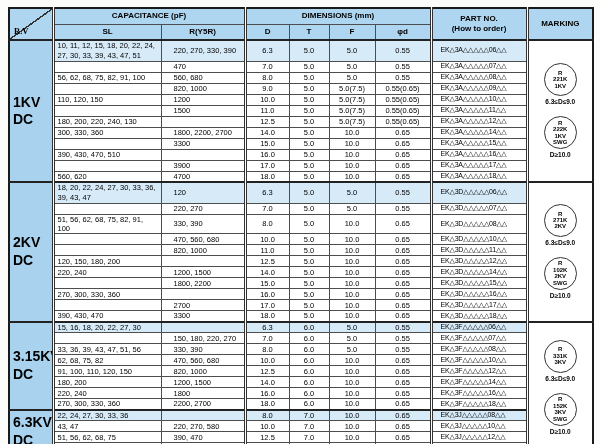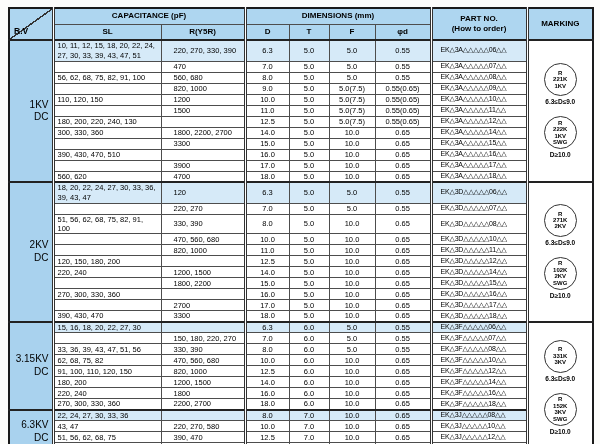--- a/index.html
+++ b/index.html
@@ -14,41 +14,42 @@
   }
   th, td {
     border: 1px solid #4d4d4d; padding: 0 3px; font-size: 7.5px;
     line-height: 1.25; vertical-align: middle; overflow: hidden;
   }
   thead th { background: #aed6f0; font-weight: bold; font-size: 8px; text-align: center; }
   tr.h  { height: 16px; }
   tr.r-s { height: 11px; }
   tr.r-d { height: 21px; }
   td.rv-cell {
-    background: #a9d2ee; font-weight: normal; font-size: 10px; text-align: right;
+    background: #a9d2ee; font-weight: bold; font-size: 14px; text-align: left;
     border-right: 3px double #333;
   }
   td.sl-cell   { text-align: left; }
   td.r-cell    { text-align: left; padding-left: 12px; }
   td.d-cell    { text-align: center; border-left: 3px double #333; }
   td.num-cell  { text-align: center; }
   td.part-cell { text-align: left; padding-left: 8px; font-size: 7px; letter-spacing: -0.2px; border-left: 3px double #333; }
   td.mark-cell { border-left: 3px double #333; background: #fff; vertical-align: middle; }
   tr.hl td { background: #d6eaf8; }
   tr.hl td.rv-cell { background: #a9d2ee; }
   tr.hl td.mark-cell { background: #fff; }
   tr.sec-start td { border-top: 2px solid #222; }
   thead tr.h:first-child th { border-bottom: 1px solid #4d4d4d; }
   thead { border-bottom: 2px solid #222; }
   th.corner {
     position: relative; background: #aed6f0;
     background-image: linear-gradient(to bottom right,
       rgba(0,0,0,0) calc(50% - 0.7px), #333 calc(50% - 0.7px),
       #333 calc(50% + 0.7px), rgba(0,0,0,0) calc(50% + 0.7px));
     border-right: 3px double #333;
+    font-family: Liberation Serif, serif;
   }
   th.corner span { position: absolute; left: 4px; bottom: 2px; font-size: 8.5px; }
   th.grp-dim  { border-left: 3px double #333; }
   th.grp-part { border-left: 3px double #333; }
   .mark-wrap { display: flex; flex-direction: column; align-items: center; justify-content: center; gap: 10px; height: 100%; }
   .mark-group { display: flex; flex-direction: column; align-items: center; gap: 2px; }
   .mark-circle {
     width: 33px; height: 33px; border: 1px solid #333; border-radius: 50%;
     display: flex; flex-direction: column; align-items: center; justify-content: center;
     font-size: 6px; line-height: 1.08; font-weight: bold; background: #fff; text-align: center;

